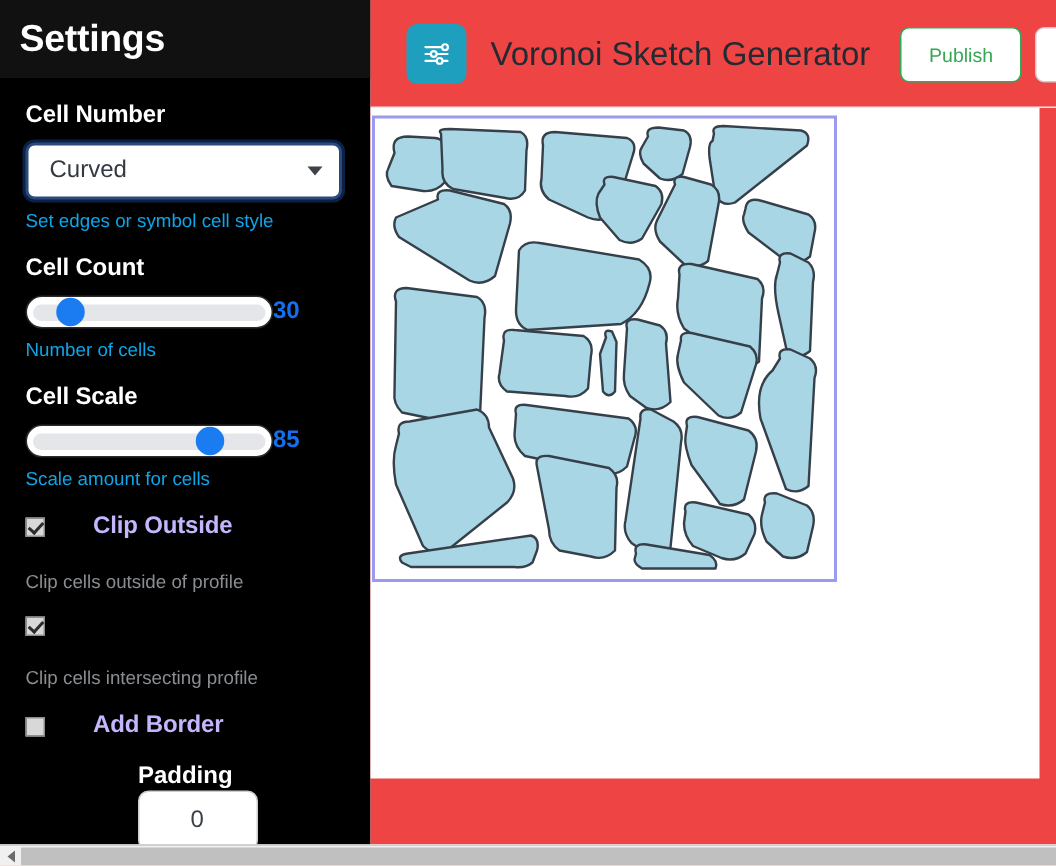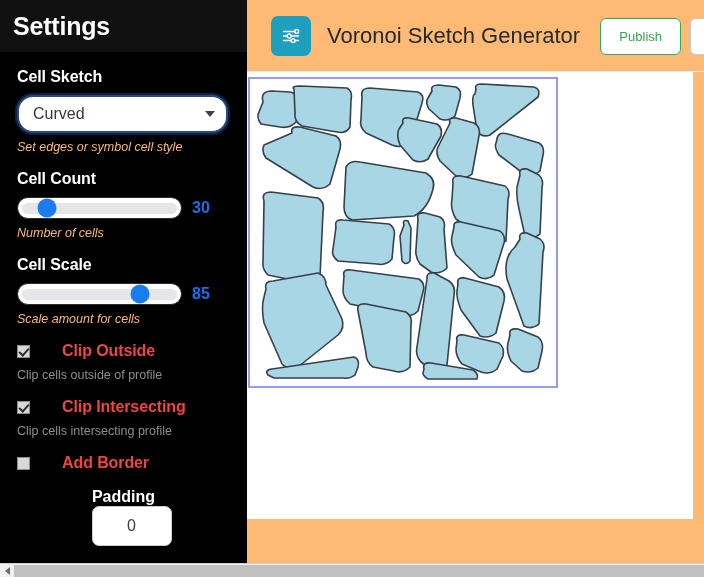--- a/index.html
+++ b/index.html
@@ -35,51 +35,50 @@
   .field { padding: 0 17px; }
   .field-label {
     color: #ffffff;
     font-size: 16px;
     font-weight: bold;
     margin-top: 16px;
     margin-bottom: 9px;
     letter-spacing: -0.1px;
   }
   .field-hint {
-    color: #fdba74;
+    color: #0ea5e9;
     font-size: 12.5px;
     margin-top: 7px;
-    font-style: italic;
   }
 
   
   .select-wrap {
     position: relative;
     width: 211px; height: 38px;
     background: #ffffff;
     border: 2px solid #2a4a7a;
-    border-radius: 16px;
+    border-radius: 6px;
     box-shadow: 0 0 0 2px rgba(20,60,130,0.55);
     display: flex; align-items: center;
   }
   .select-value {
     font-size: 16px; color: #333a41;
     padding-left: 14px;
   }
   .select-arrow {
     position: absolute; right: 11px; top: 50%;
     transform: translateY(-50%);
     width: 0; height: 0;
     border-left: 5px solid transparent;
     border-right: 5px solid transparent;
     border-top: 6px solid #3d4148;
   }
 
   
-  .slider-row { display: flex; align-items: center; gap: 10px; }
+  .slider-row { display: flex; align-items: center; }
   .slider {
     position: relative;
     width: 165px; height: 22px;
     background: #ffffff;
     border: 1px solid #2b2b2b;
     border-radius: 11px;
     display: flex; align-items: center;
   }
   .slider-track {
     position: absolute; left: 4px; right: 4px;
@@ -116,30 +115,30 @@
   .checkbox.checked::after {
     content: "";
     position: absolute;
     left: 3px; top: 0px;
     width: 4px; height: 8px;
     border: solid #2c2c2c;
     border-width: 0 2px 2px 0;
     transform: rotate(42deg);
   }
   .check-label {
-    color: #ef4444;
+    color: #c4b5fd;
     font-size: 16px;
     font-weight: bold;
     margin-left: 32px;
     letter-spacing: -0.1px;
   }
   .check-hint {
     color: #8a8d91;
     font-size: 12.5px;
-    margin-top: 8px;
+    margin-top: 21px;
   }
 
   
   .pad-row {
     display: flex; align-items: center;
     margin-top: 16px;
     flex-direction: column;
   }
   .pad-label {
     color: #ffffff;
@@ -152,21 +151,21 @@
     border: 1px solid #c9ccd1;
     border-radius: 7px;
     display: flex; align-items: center; justify-content: center;
     font-size: 16px; color: #3a4048;
   }
 
   
   #main {
     position: absolute; left: 247px; top: 0;
     width: 457px; height: 563px;
-    background: #fdba74;
+    background: #ef4444;
   }
   #topbar {
     position: relative;
     height: 72px;
     border-bottom: 1px solid #e6e8ea;
     display: flex; align-items: center;
     padding-left: 24px;
   }
   #app-icon {
     width: 40px; height: 40px;
@@ -251,21 +250,21 @@
 <div id="app">
 
   <aside id="sidebar">
     <div id="sidebar-header">
       <div id="sidebar-title">Settings</div>
     </div>
 
     <div id="sidebar-body">
 
       <div class="field">
-        <div class="field-label">Cell Sketch</div>
+        <div class="field-label">Cell Number</div>
         <div class="select-wrap">
           <div class="select-value">Curved</div>
           <span class="select-arrow"></span>
         </div>
         <div class="field-hint">Set edges or symbol cell style</div>
       </div>
 
       <div class="field">
         <div class="field-label">Cell Count</div>
         <div class="slider-row">
@@ -294,21 +293,20 @@
         <div class="check-row">
           <span class="checkbox checked"></span>
           <span class="check-label">Clip Outside</span>
         </div>
         <div class="check-hint">Clip cells outside of profile</div>
       </div>
 
       <div class="field">
         <div class="check-row">
           <span class="checkbox checked"></span>
-          <span class="check-label">Clip Intersecting</span>
         </div>
         <div class="check-hint">Clip cells intersecting profile</div>
       </div>
 
       <div class="field">
         <div class="check-row">
           <span class="checkbox"></span>
           <span class="check-label">Add Border</span>
         </div>
       </div>

